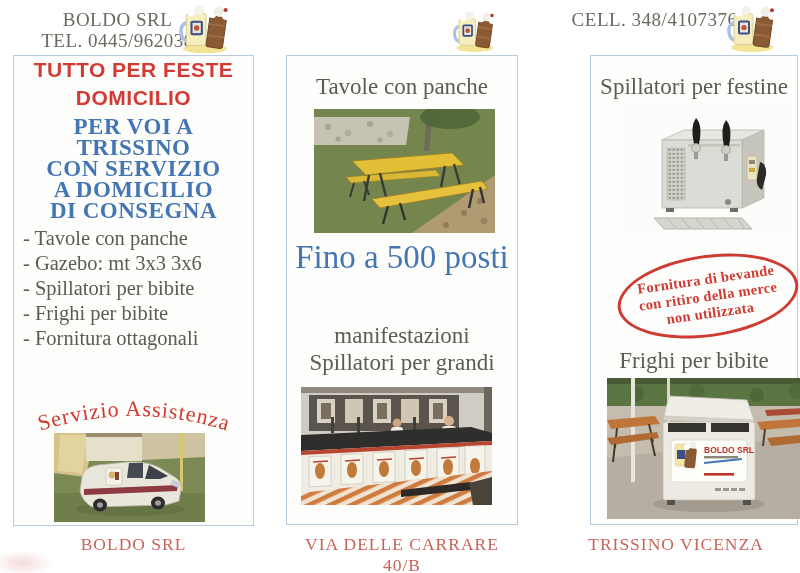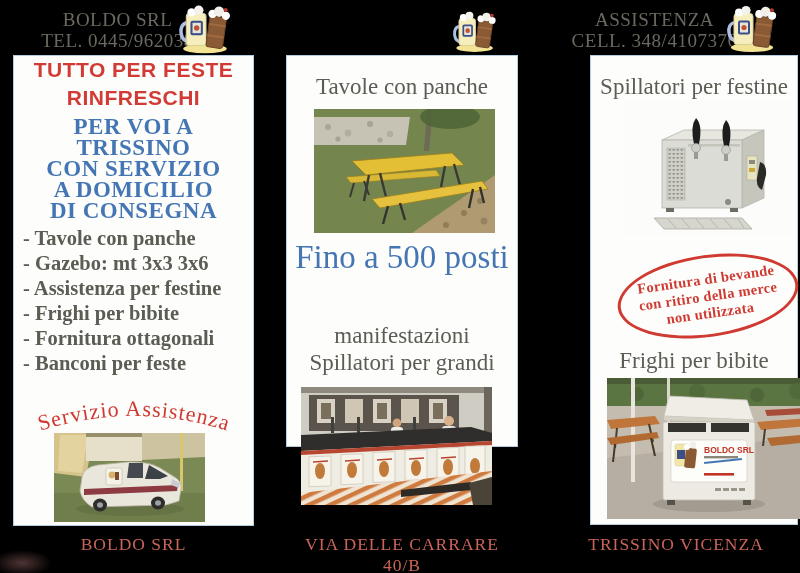--- a/index.html
+++ b/index.html
@@ -2,38 +2,38 @@
 <html style="--accent-red: #d23b35; --accent-blue: #4576b4; --body-gray: #5c5c55; --footer-red: #c8645a; --header-gray: #6b695f; --box-border: #b6cddd; --oval-red: #cf3a32;"><head>
 <meta charset="utf-8">
 <style>
   :root{
     --accent-red:#d23b35; --accent-blue:#4576b4; --body-gray:#5c5c55;
     --footer-red:#c8645a; --header-gray:#6b695f; --box-border:#b6cddd;
     --oval-red:#cf3a32;
   }
   *{margin:0;padding:0;box-sizing:border-box;}
   html,body{background:#e8e8e8;}
-  #page{position:relative;width:800px;height:573px;background:#000000;overflow:hidden;
+  #page{position:relative;width:800px;height:573px;background:#ffffff;overflow:hidden;
         font-family:"Liberation Serif",serif;}
   
   .hdr{position:absolute;text-align:center;color:var(--header-gray);line-height:21px;font-size:19px;letter-spacing:.5px;}
   #hdr-left{left:30px;top:9px;width:175px;}
   #hdr-right{left:567px;top:9px;width:175px;}
   .beer{position:absolute;}
   
   .panel{position:absolute;top:55px;border:1px solid var(--box-border);background:#fdfdfb;}
   #panel-left{left:13px;width:241px;height:471px;text-align:center;}
-  #panel-center{left:286px;width:232px;height:392px;text-align:center;}
+  #panel-center{left:286px;width:232px;height:470px;text-align:center;}
   #panel-right{left:590px;width:208px;height:470px;text-align:center;}
   .title-line{font-family:"Liberation Sans",sans-serif;font-weight:bold;color:var(--accent-red);
               font-size:21px;line-height:28px;letter-spacing:.5px;}
   #left-titles{margin-top:0;}
   .sub-line{font-weight:bold;color:var(--accent-blue);font-size:23px;line-height:21px;letter-spacing:.5px;}
   #left-subs{margin-top:4px;}
-  #left-list{margin-top:5px;text-align:left;padding-left:9px;font-weight:bold;}
+  #left-list{margin-top:5px;text-align:left;padding-left:9px;}
   .list-line{color:var(--body-gray);font-size:20.5px;line-height:25px;white-space:nowrap;}
   #arc-wrap{position:absolute;left:5px;top:340px;width:230px;height:44px;}
   #van-photo{position:absolute;left:40px;top:377px;width:151px;height:89px;}
   .photo{display:block;}
   .h-gray{color:var(--body-gray);font-size:23px;line-height:27px;}
   #c-head1{position:absolute;left:0;top:17px;width:100%;}
   #tables-photo{position:absolute;left:27px;top:53px;width:181px;height:124px;}
   #c-caption{position:absolute;left:0;top:183px;width:100%;color:var(--accent-blue);font-size:33px;}
   #c-head2{position:absolute;left:0;top:266px;width:100%;}
   #counter-photo{position:absolute;left:14px;top:331px;width:191px;height:118px;}
@@ -88,46 +88,44 @@
   </div>
   <svg class="beer" style="left:178px;top:4px" width="56" height="50" viewBox="0 0 54 48">
       <use href="#beermug"></use>
     </svg>
 
   <svg class="beer" style="left:452px;top:10px" width="47" height="43" viewBox="0 0 54 48">
       <use href="#beermug"></use>
     </svg>
 
   <div class="hdr" id="hdr-right">
-    <div>ASSISTENZA</div>
     <div>CELL. 348/4107376</div>
   </div>
   <svg class="beer" style="left:726px;top:4px" width="54" height="49" viewBox="0 0 54 48">
       <use href="#beermug"></use>
     </svg>
 
   <div class="panel" id="panel-left">
     <div id="left-titles">
       <div class="title-line">TUTTO PER FESTE</div>
-      <div class="title-line">RINFRESCHI</div>
+      <div class="title-line">DOMICILIO</div>
     </div>
     <div id="left-subs">
       <div class="sub-line">PER VOI A</div>
       <div class="sub-line">TRISSINO</div>
       <div class="sub-line">CON SERVIZIO</div>
       <div class="sub-line">A DOMICILIO</div>
       <div class="sub-line">DI CONSEGNA</div>
     </div>
     <div id="left-list">
       <div class="list-line">- Tavole con panche</div>
       <div class="list-line">- Gazebo: mt 3x3 3x6</div>
-      <div class="list-line">- Assistenza per festine</div>
+      <div class="list-line">- Spillatori per bibite</div>
       <div class="list-line">- Frighi per bibite</div>
       <div class="list-line">- Fornitura ottagonali</div>
-      <div class="list-line">- Banconi per feste</div>
     </div>
     <div id="arc-wrap">
       <svg width="230" height="44" viewBox="0 0 230 44">
         <path id="arcp" d="M6,40 Q115,0 224,40" fill="none"></path>
         <text font-size="22" fill="#cf3a32" font-family="Liberation Serif, serif" letter-spacing="1">
           <textPath href="#arcp" startOffset="50%" text-anchor="middle">Servizio Assistenza</textPath>
         </text>
       </svg>
     </div>
     <svg class="photo" id="van-photo" viewBox="0 0 151 89" preserveAspectRatio="none">

